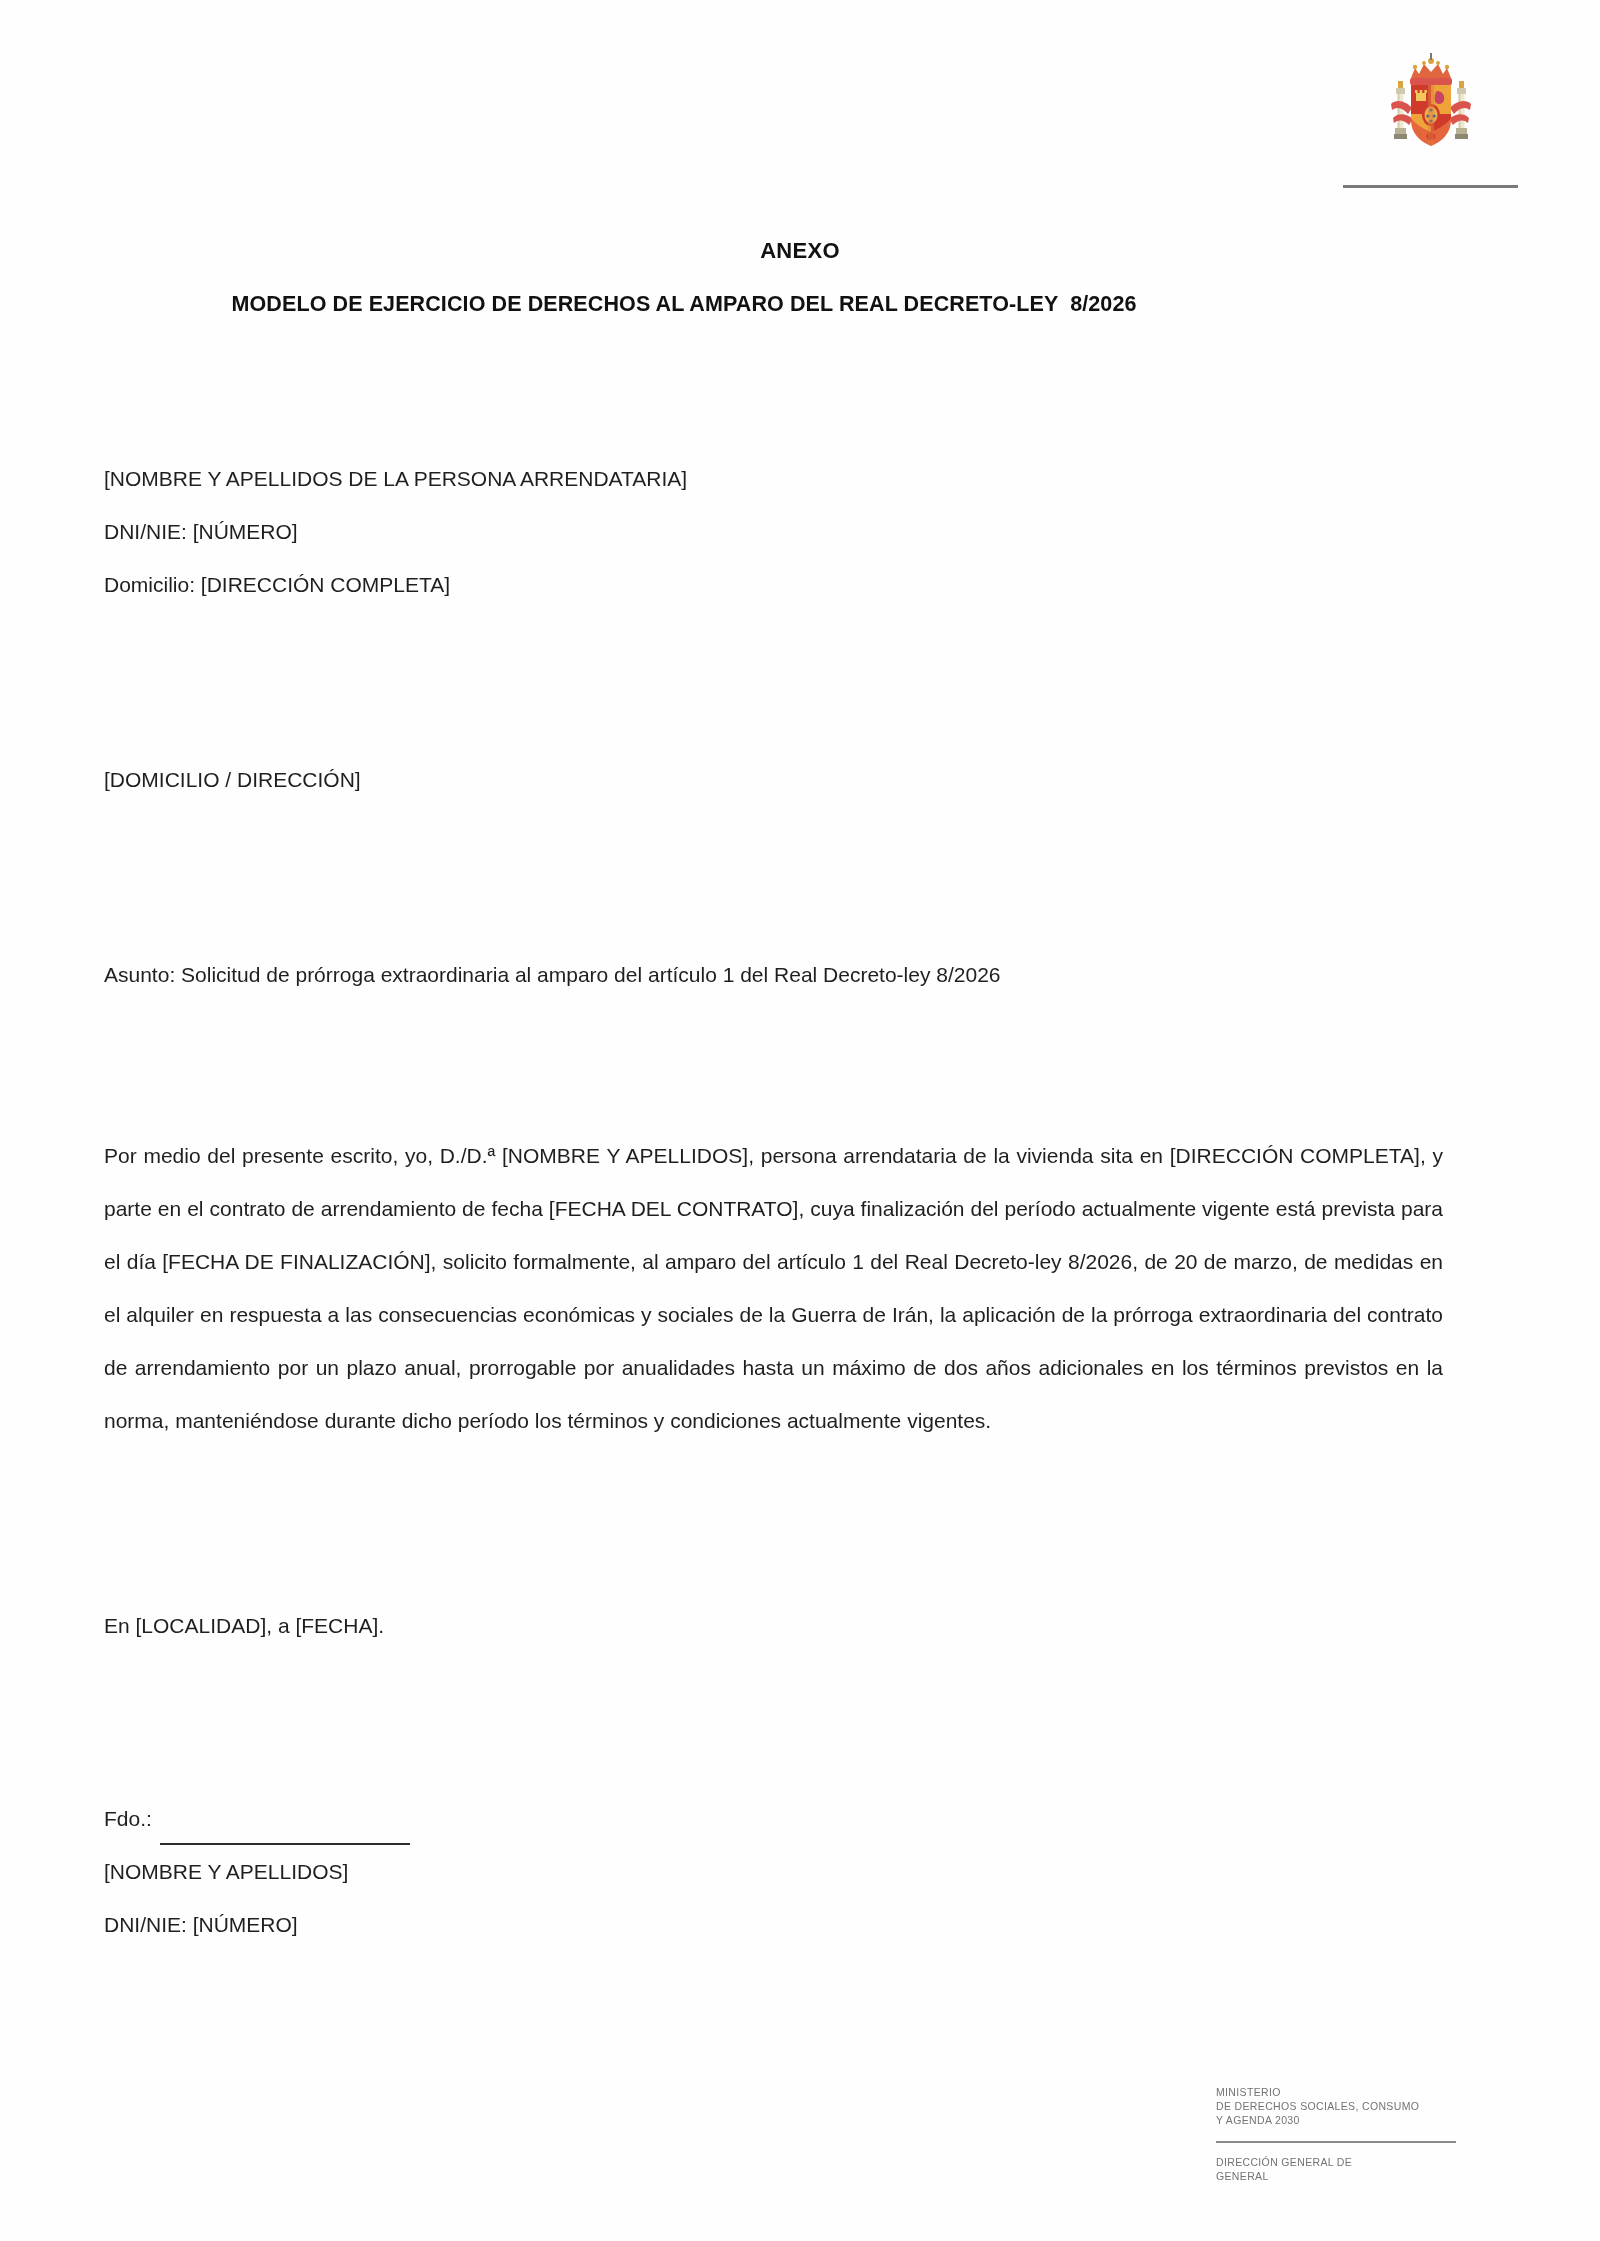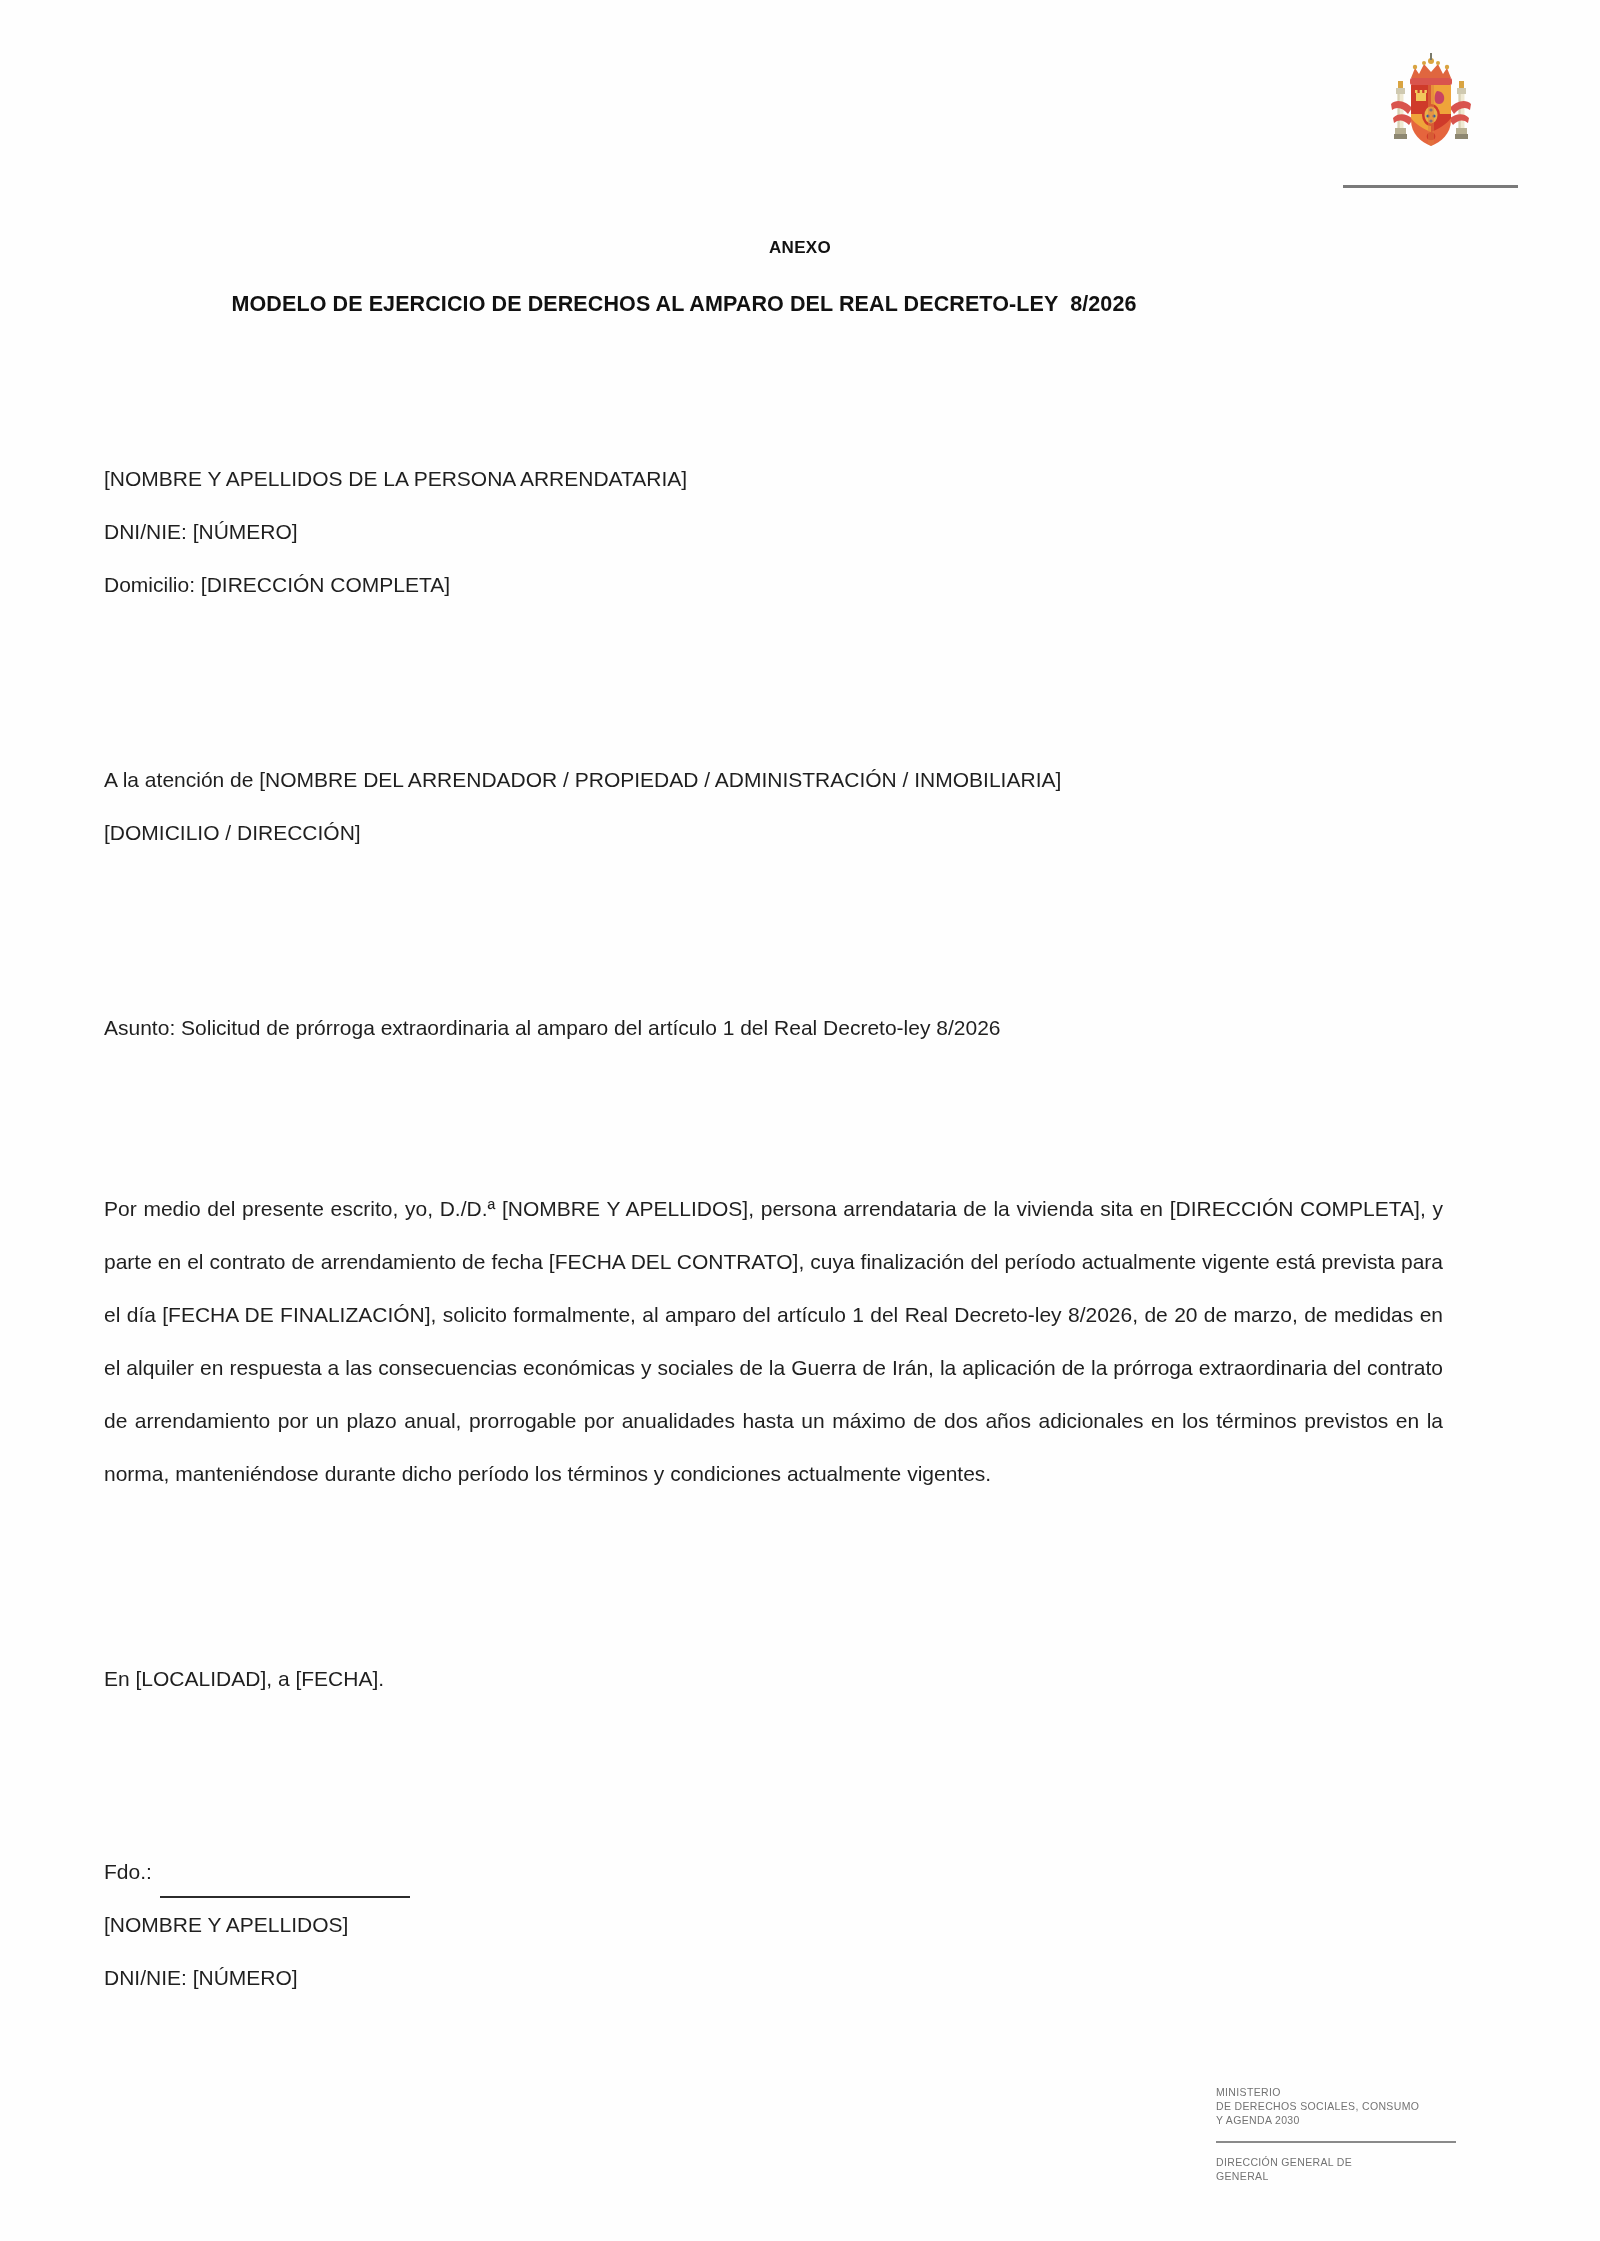--- a/index.html
+++ b/index.html
@@ -40,21 +40,21 @@
     background: #7a7a7a;
   }
 
   
   .title-1 {
     position: absolute;
     top: 238px;
     left: 0;
     width: 1600px;
     text-align: center;
-    font-size: 17px;
+    font-size: 22px;
     font-weight: bold;
     letter-spacing: 0.3px;
     color: #111;
   }
   .title-2 {
     position: absolute;
     top: 292px;
     left: 0;
     width: 1368px;
     text-align: center;
@@ -211,21 +211,20 @@
 
     <div class="block">
       <div class="line">[NOMBRE Y APELLIDOS DE LA PERSONA ARRENDATARIA]</div>
       <div class="line">DNI/NIE: [NÚMERO]</div>
       <div class="line">Domicilio: [DIRECCIÓN COMPLETA]</div>
     </div>
 
     <div class="gap-sender"></div>
 
     <div class="block">
-      <div class="line">A la atención de [NOMBRE DEL ARRENDADOR / PROPIEDAD / ADMINISTRACIÓN / INMOBILIARIA]</div>
       <div class="line">[DOMICILIO / DIRECCIÓN]</div>
     </div>
 
     <div class="gap-subject"></div>
 
     <div class="block">
       <div class="line">Asunto: Solicitud de prórroga extraordinaria al amparo del artículo 1 del Real Decreto-ley 8/2026</div>
     </div>
 
     <div class="gap-body"></div>

